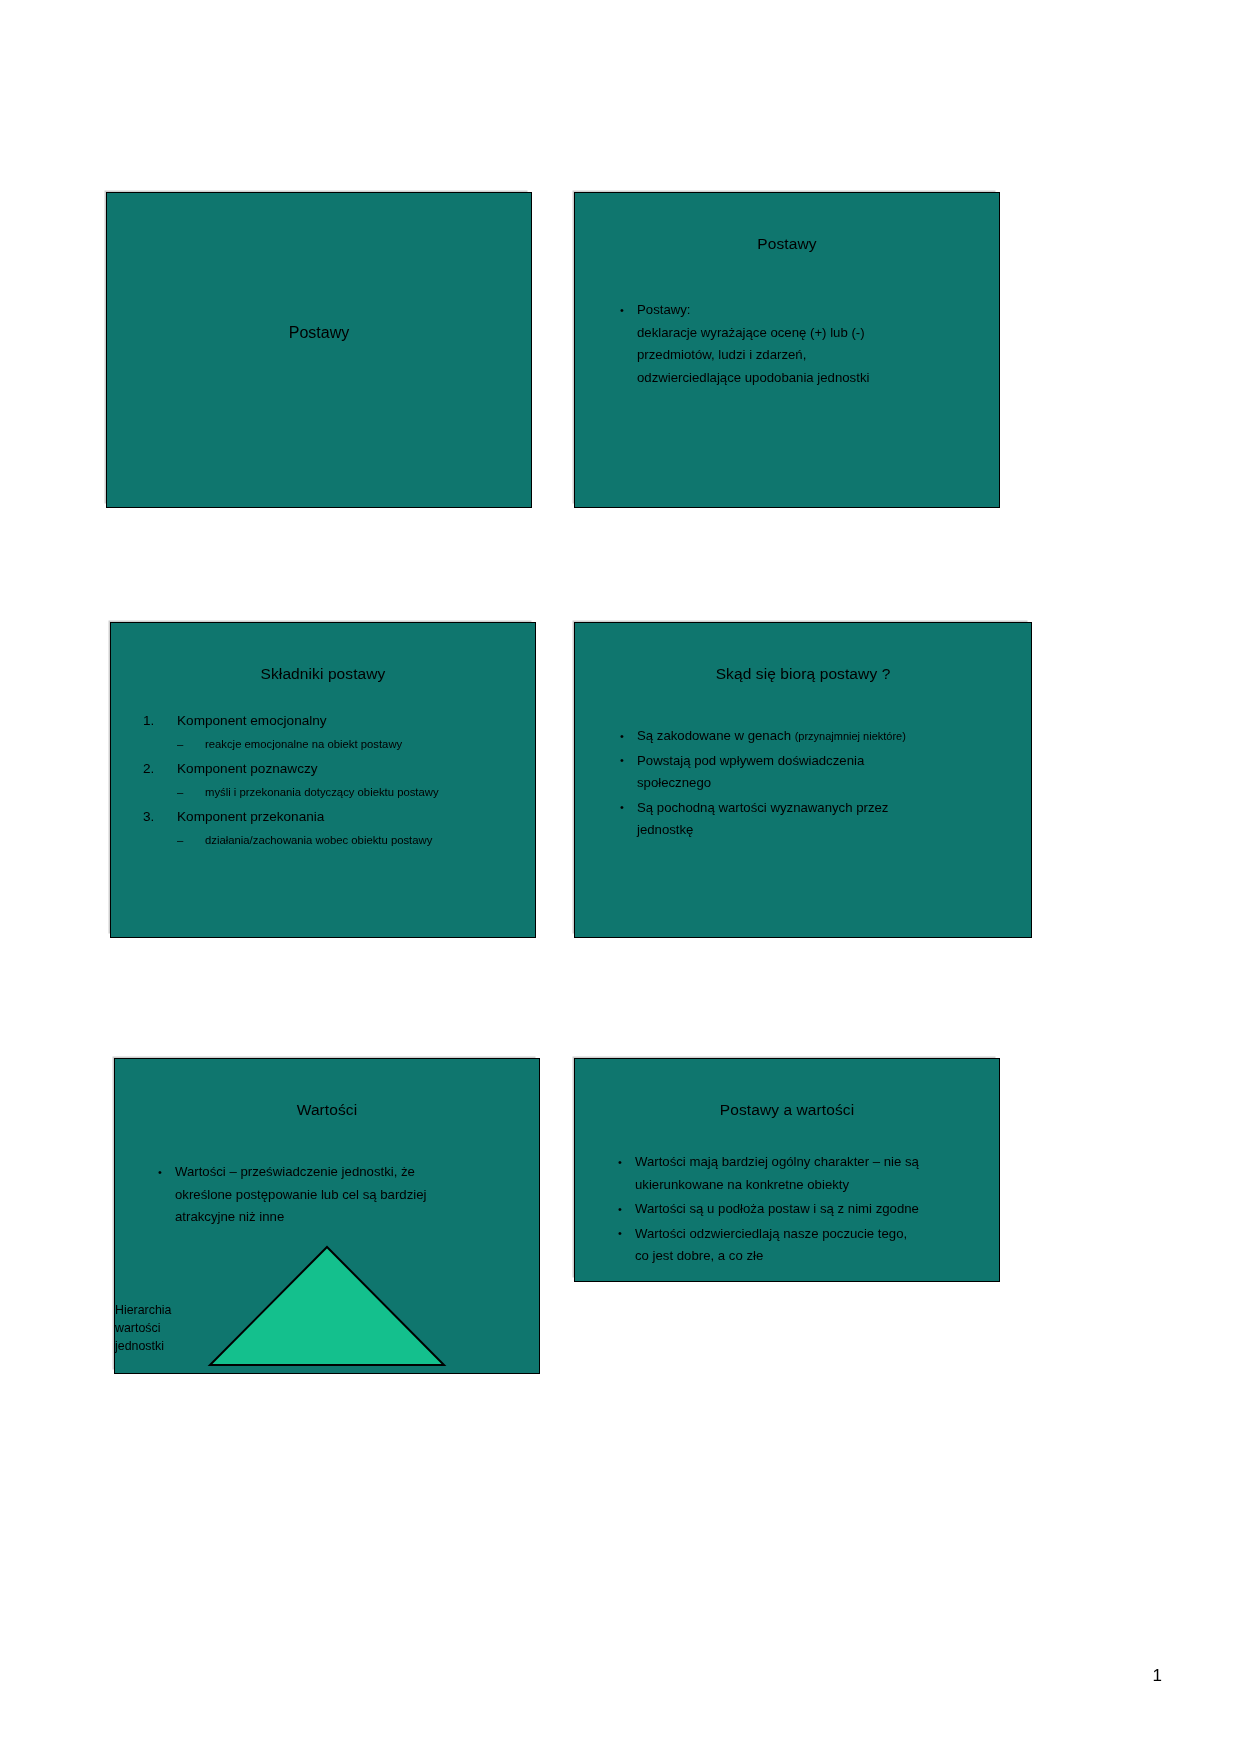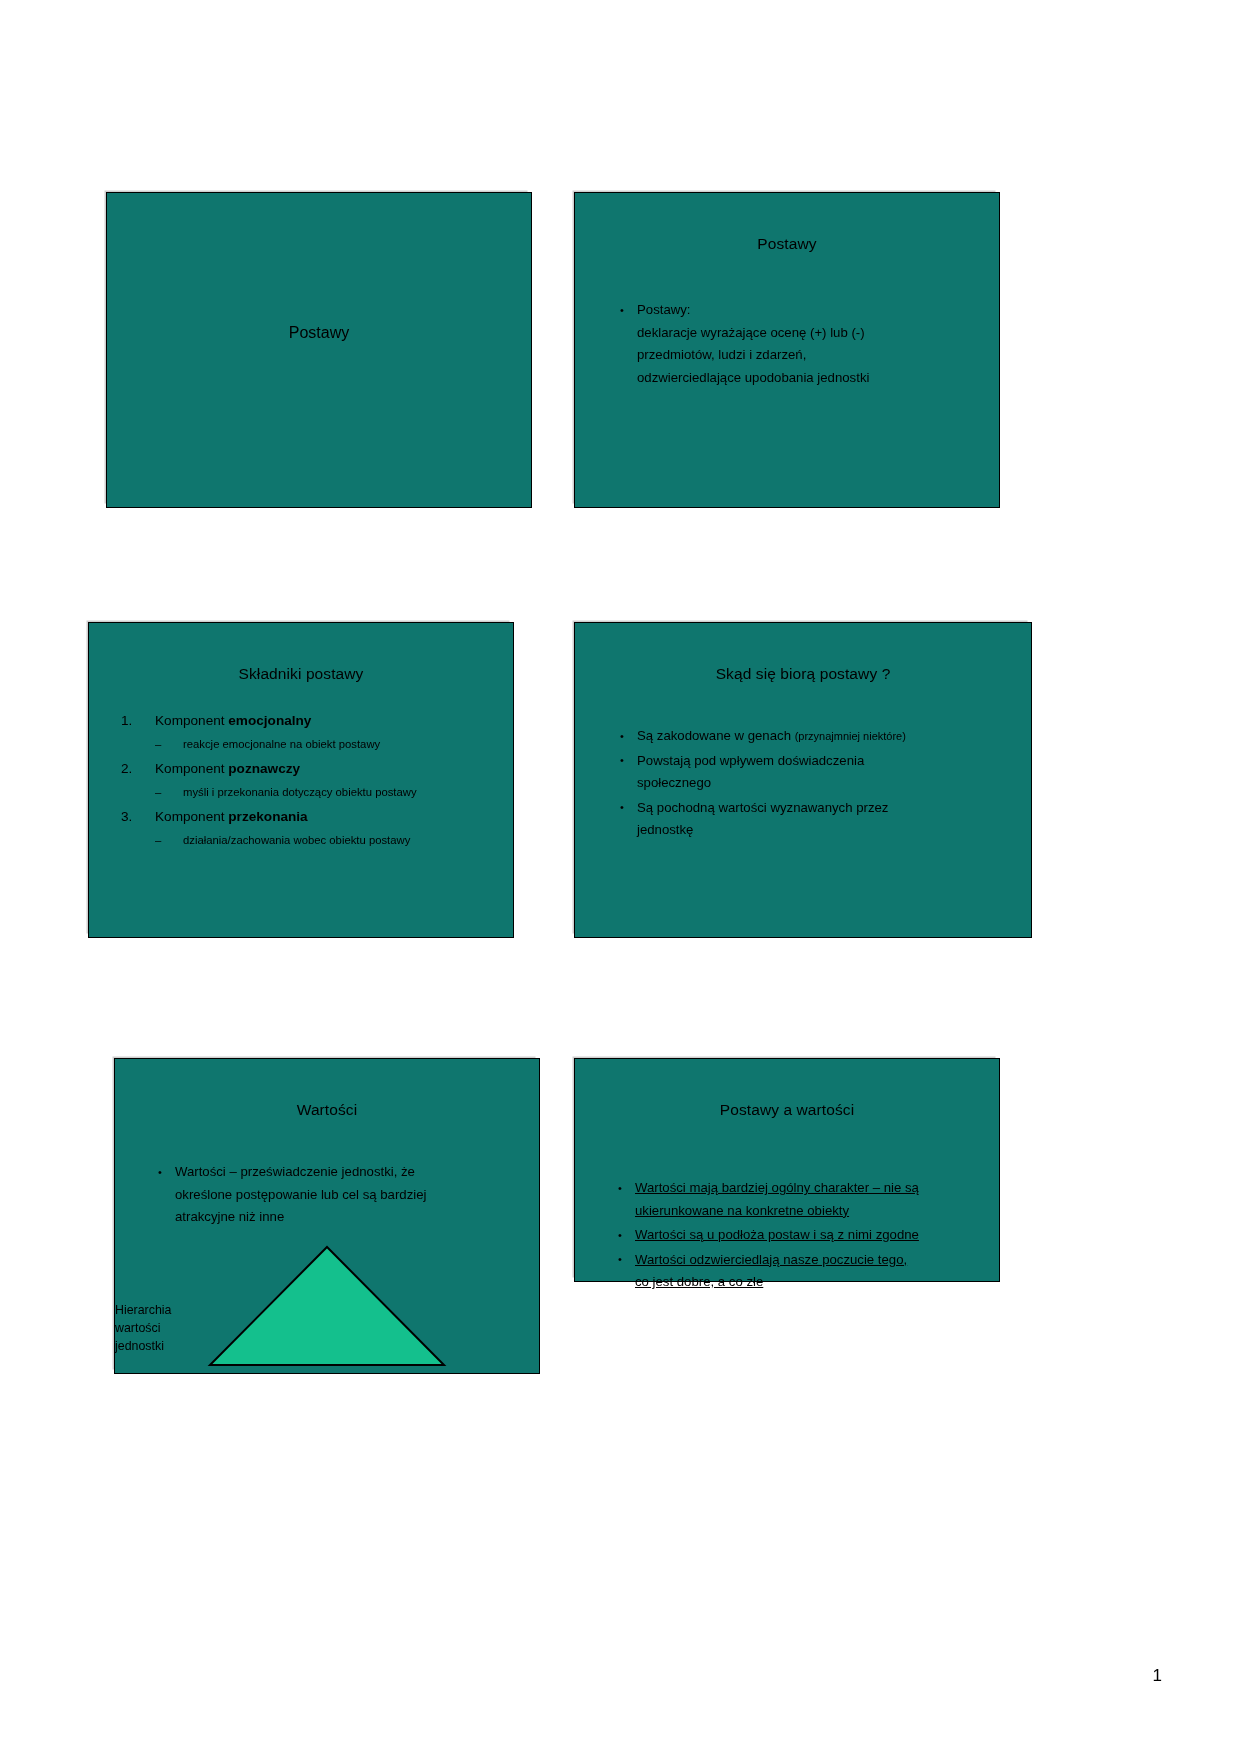--- a/index.html
+++ b/index.html
@@ -28,21 +28,21 @@
   .slide {
     position: absolute;
     background: #0f766e;
     border: 1.5px solid #000000;
     box-shadow: -3px -3px 0 -1.5px #cfcfcf;
     box-sizing: border-box;
   }
 
   .s1 { left: 106px;  top: 192px;  width: 426px; height: 316px; }
   .s2 { left: 574px;  top: 192px;  width: 426px; height: 316px; }
-  .s3 { left: 88px;  top: 622px;  width: 426px; height: 316px; }
+  .s3 { left: 110px;  top: 622px;  width: 426px; height: 316px; }
   .s4 { left: 574px;  top: 622px;  width: 458px; height: 316px; }
   .s5 { left: 114px;  top: 1058px; width: 426px; height: 316px; }
   .s6 { left: 574px;  top: 1058px; width: 426px; height: 224px; }
 
   .slide-inner {
     position: relative;
     width: 100%;
     height: 100%;
     box-sizing: border-box;
   }
@@ -121,21 +121,21 @@
     padding-left: 36px;
     font-size: 13.6px;
     line-height: 20px;
     margin-bottom: 3px;
   }
   ol.numlist > li .num {
     position: absolute;
     left: 2px;
     top: 0;
   }
-  ol.numlist > li b { font-weight: bold; text-align: center; }
+  ol.numlist > li b { font-weight: normal; text-align: center; }
 
   .dashitem {
     position: relative;
     padding-left: 28px;
     font-size: 11.3px;
     line-height: 17px;
     margin-top: 5px;
     margin-bottom: 6px;
     font-weight: normal;
   }
@@ -290,21 +290,21 @@
           <span>wartości</span>
           <span>jednostki</span>
         </div>
       </div>
     </div>
   </div>
 
   <div class="slide s6">
     <div class="slide-inner">
       <div class="slide-title">Postawy a wartości</div>
-      <div class="body" style="top:102px; left:24px;text-decoration:underline;">
+      <div class="body" style="top:76px; left:24px;">
         <ul class="bullets">
           <li>
             <span class="sub-lines">
               <span>Wartości mają bardziej ogólny charakter – nie są</span>
               <span>ukierunkowane na konkretne obiekty</span>
             </span>
           </li>
           <li>
             <span class="sub-lines">
               <span>Wartości są u podłoża postaw i są z nimi zgodne</span>

